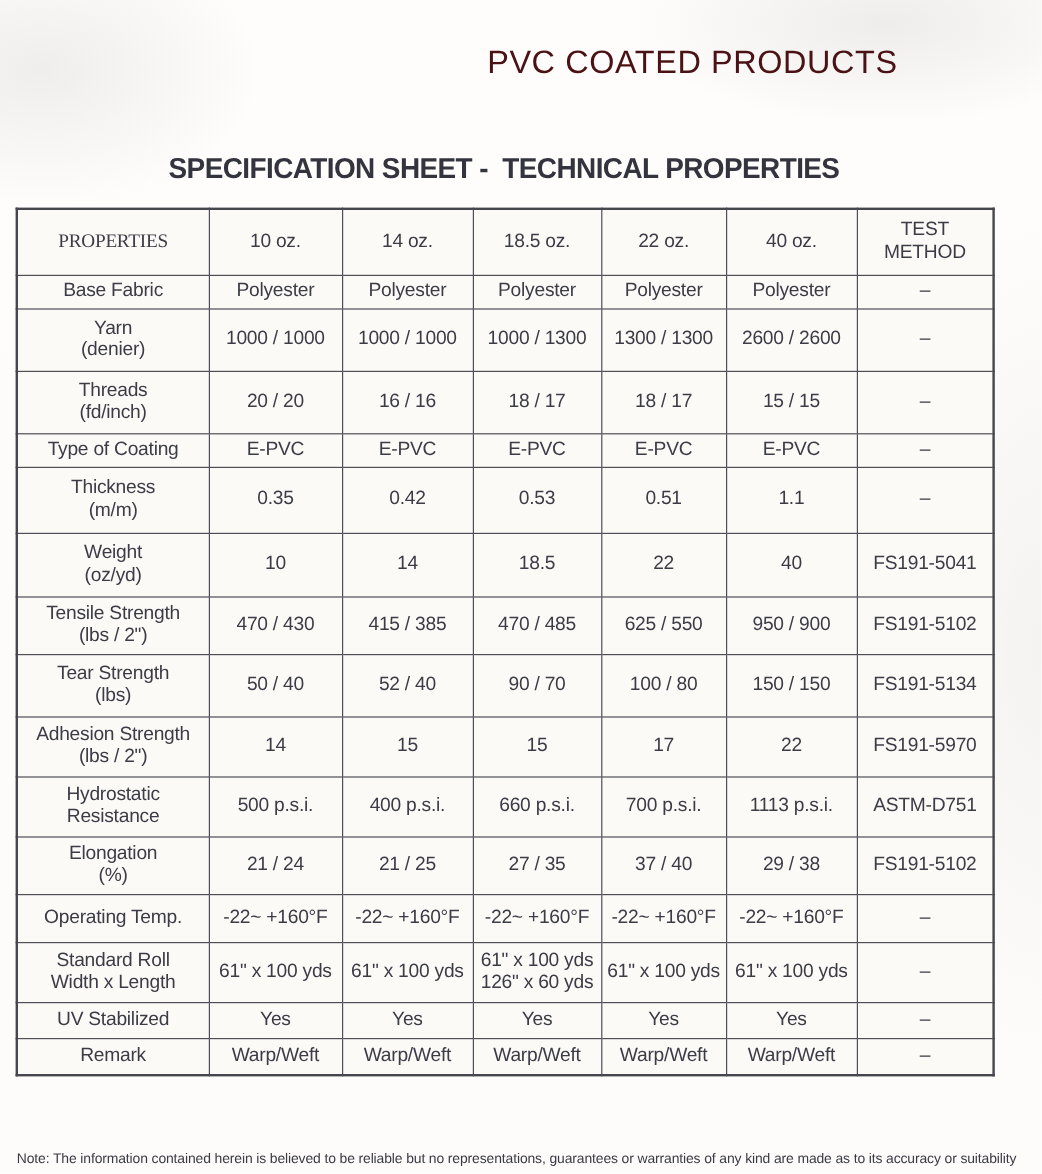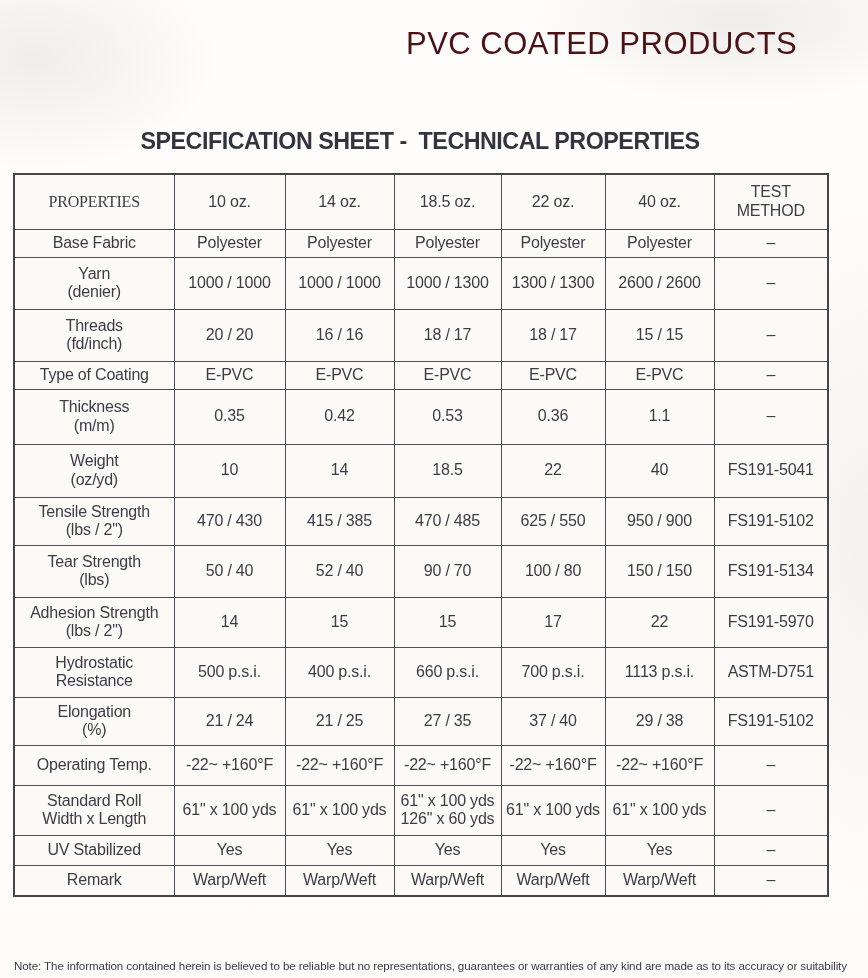--- a/index.html
+++ b/index.html
@@ -12,22 +12,22 @@
   .page{
     position:relative;width:868px;height:978px;
     background:
       radial-gradient(ellipse 300px 120px at 85% 2%, rgba(190,188,185,0.25), rgba(255,255,255,0) 70%),
       radial-gradient(ellipse 260px 160px at 4% 6%, rgba(200,198,195,0.28), rgba(255,255,255,0) 70%),
       radial-gradient(ellipse 200px 500px at 100% 55%, rgba(205,203,200,0.20), rgba(255,255,255,0) 70%),
       radial-gradient(ellipse 420px 120px at 45% 37%, rgba(214,211,206,0.18), rgba(255,255,255,0) 75%),
       linear-gradient(#fefdfc,#fdfcfa);
   }
   .doc-title{
-    position:absolute;top:26px;left:406px;
-    font-size:31px;letter-spacing:0.5px;
+    position:absolute;top:37px;left:406px;
+    font-size:27px;letter-spacing:0.5px;
     color:#4b1215;white-space:nowrap;
   }
   .doc-subtitle{
     position:absolute;top:127px;left:0;width:840px;
     text-align:center;
     font-size:24px;font-weight:bold;letter-spacing:-0.5px;
     color:#34343f;white-space:pre;
     transform:scaleX(0.97);transform-origin:center;
   }
   table.spec{
@@ -126,21 +126,21 @@
           <td>E-PVC</td>
           <td>E-PVC</td>
           <td class="dash">–</td>
         </tr>
         <tr style="height: 55px;">
           <td class="lbl">Thickness
 (m/m)</td>
           <td>0.35</td>
           <td>0.42</td>
           <td>0.53</td>
-          <td>0.36</td>
+          <td>0.51</td>
           <td>1.1</td>
           <td class="dash">–</td>
         </tr>
         <tr style="height: 53px;">
           <td class="lbl">Weight
 (oz/yd)</td>
           <td>10</td>
           <td>14</td>
           <td>18.5</td>
           <td>22</td>

